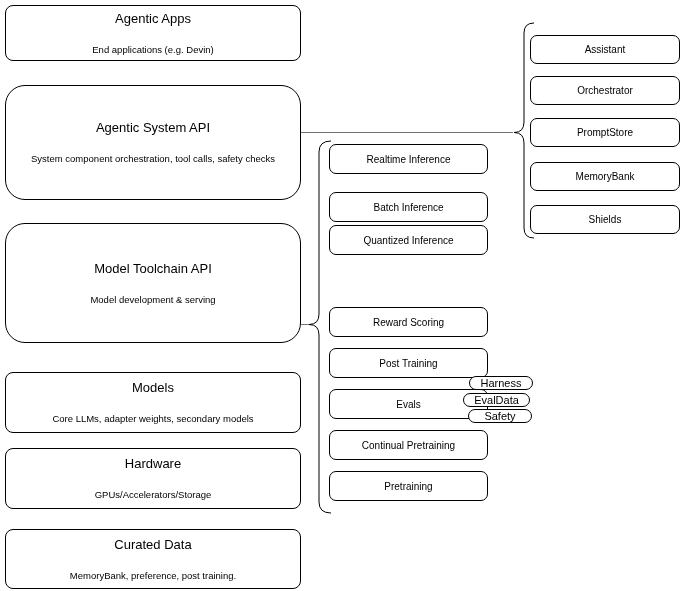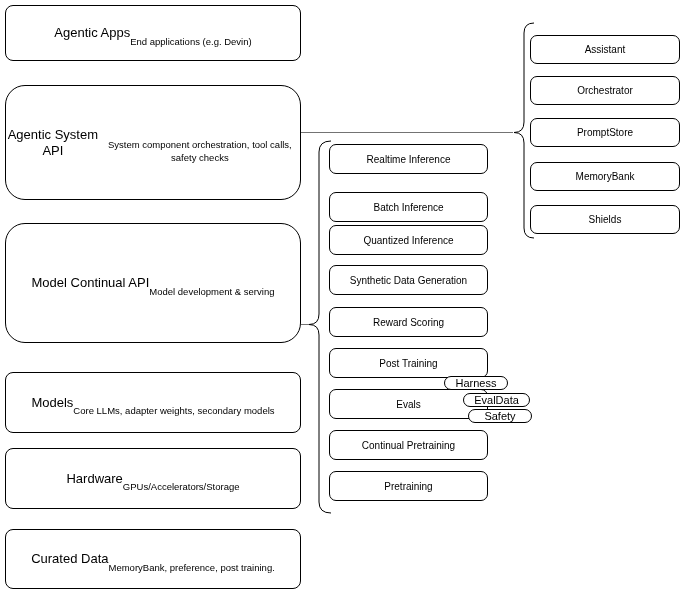--- a/index.html
+++ b/index.html
@@ -22,20 +22,21 @@
     width: 682px; height: 591px;
   }
   .lbox {
     position: absolute;
     left: 5px;
     width: 296px;
     box-sizing: border-box;
     border: 1px solid #000000;
     background: #ffffff;
     display: flex;
+    flex-direction: column;
     align-items: center;
     justify-content: center;
     text-align: center;
   }
   .lbox .ltitle {
     font-size: 13px;
     line-height: 16px;
   }
   .lbox .lsub {
     font-size: 9.5px;
@@ -100,21 +101,21 @@
     <div class="ltitle">Agentic Apps</div>
     <div class="lsub">End applications (e.g. Devin)</div>
   </div>
 
   <div class="lbox" style="top:85px;height:115px;border-radius:20px">
     <div class="ltitle">Agentic System API</div>
     <div class="lsub">System component orchestration, tool calls, safety checks</div>
   </div>
 
   <div class="lbox" style="top:223px;height:120px;border-radius:20px">
-    <div class="ltitle">Model Continual API</div>
+    <div class="ltitle">Model Toolchain API</div>
     <div class="lsub">Model development &amp; serving</div>
   </div>
 
   <div class="lbox" style="top:372px;height:61px;border-radius:8px">
     <div class="ltitle">Models</div>
     <div class="lsub">Core LLMs, adapter weights, secondary models</div>
   </div>
 
   <div class="lbox" style="top:448px;height:61px;border-radius:8px">
     <div class="ltitle">Hardware</div>
@@ -122,28 +123,27 @@
   </div>
 
   <div class="lbox" style="top:529px;height:60px;border-radius:8px">
     <div class="ltitle">Curated Data</div>
     <div class="lsub">MemoryBank, preference, post training.</div>
   </div>
 
   <div class="mbox" style="top:144px">Realtime Inference</div>
   <div class="mbox" style="top:192px">Batch Inference</div>
   <div class="mbox" style="top:225px">Quantized Inference</div>
-  <div class="mbox" style="top:265px">Synthetic Data Generation</div>
   <div class="mbox" style="top:307px">Reward Scoring</div>
   <div class="mbox" style="top:348px">Post Training</div>
   <div class="mbox" style="top:389px">Evals</div>
   <div class="mbox" style="top:430px">Continual Pretraining</div>
   <div class="mbox" style="top:471px">Pretraining</div>
 
-  <div class="pill" style="left:444px;top:376px;width:64px">Harness</div>
+  <div class="pill" style="left:469px;top:376px;width:64px">Harness</div>
   <div class="pill" style="left:463px;top:393px;width:67px">EvalData</div>
   <div class="pill" style="left:468px;top:409px;width:64px">Safety</div>
 
   <div class="rbox" style="top:35px">Assistant</div>
   <div class="rbox" style="top:76px">Orchestrator</div>
   <div class="rbox" style="top:118px">PromptStore</div>
   <div class="rbox" style="top:162px">MemoryBank</div>
   <div class="rbox" style="top:205px">Shields</div>
 
 </div>

